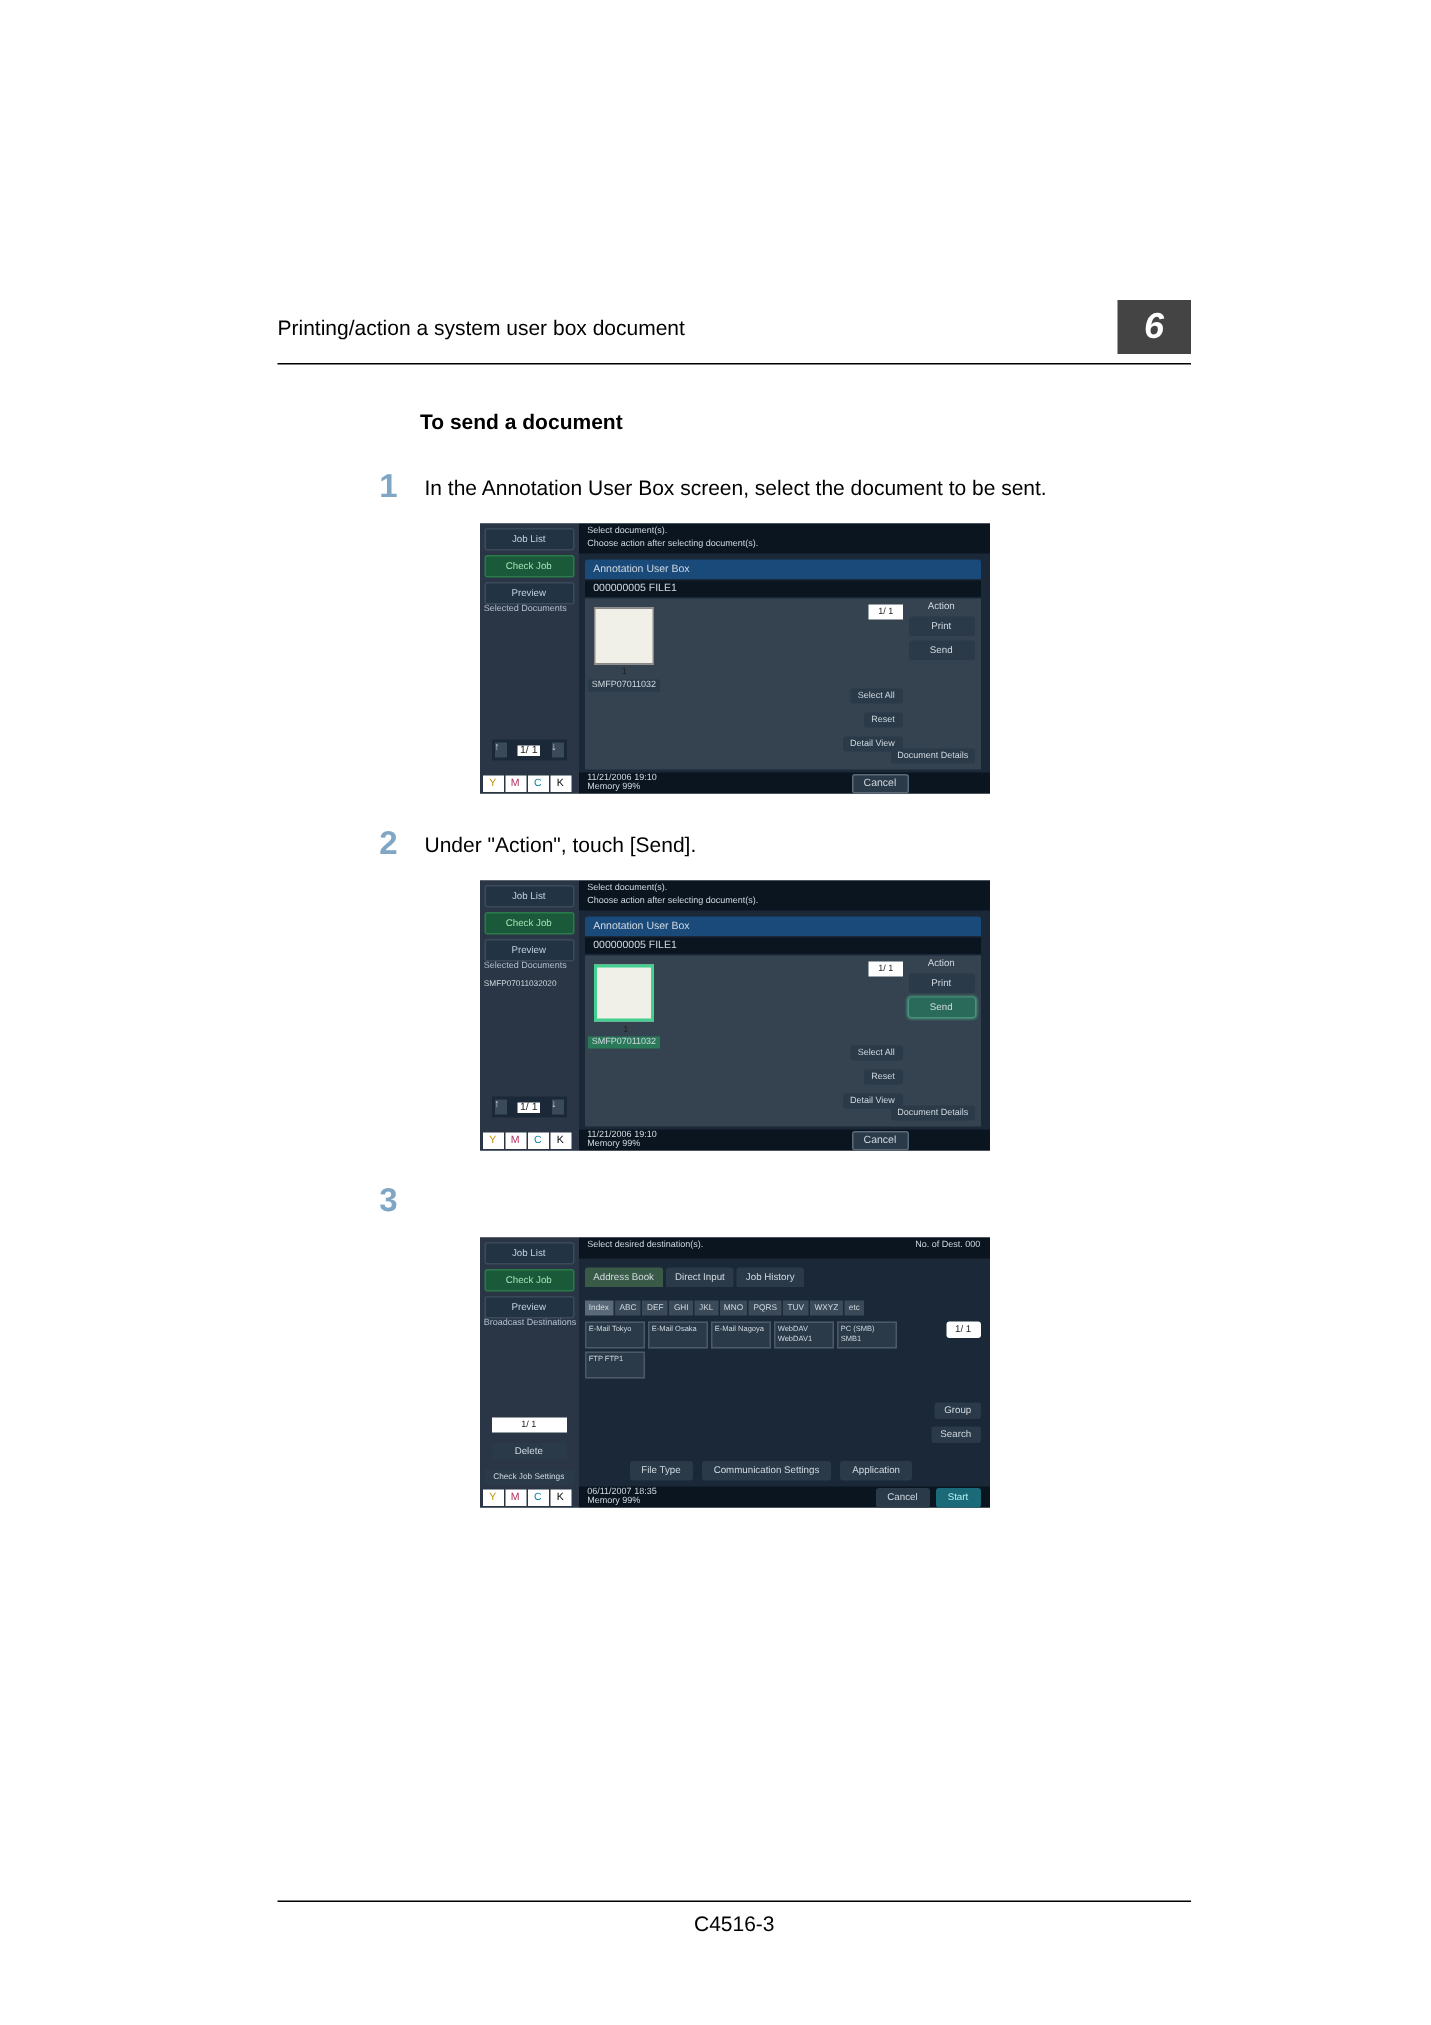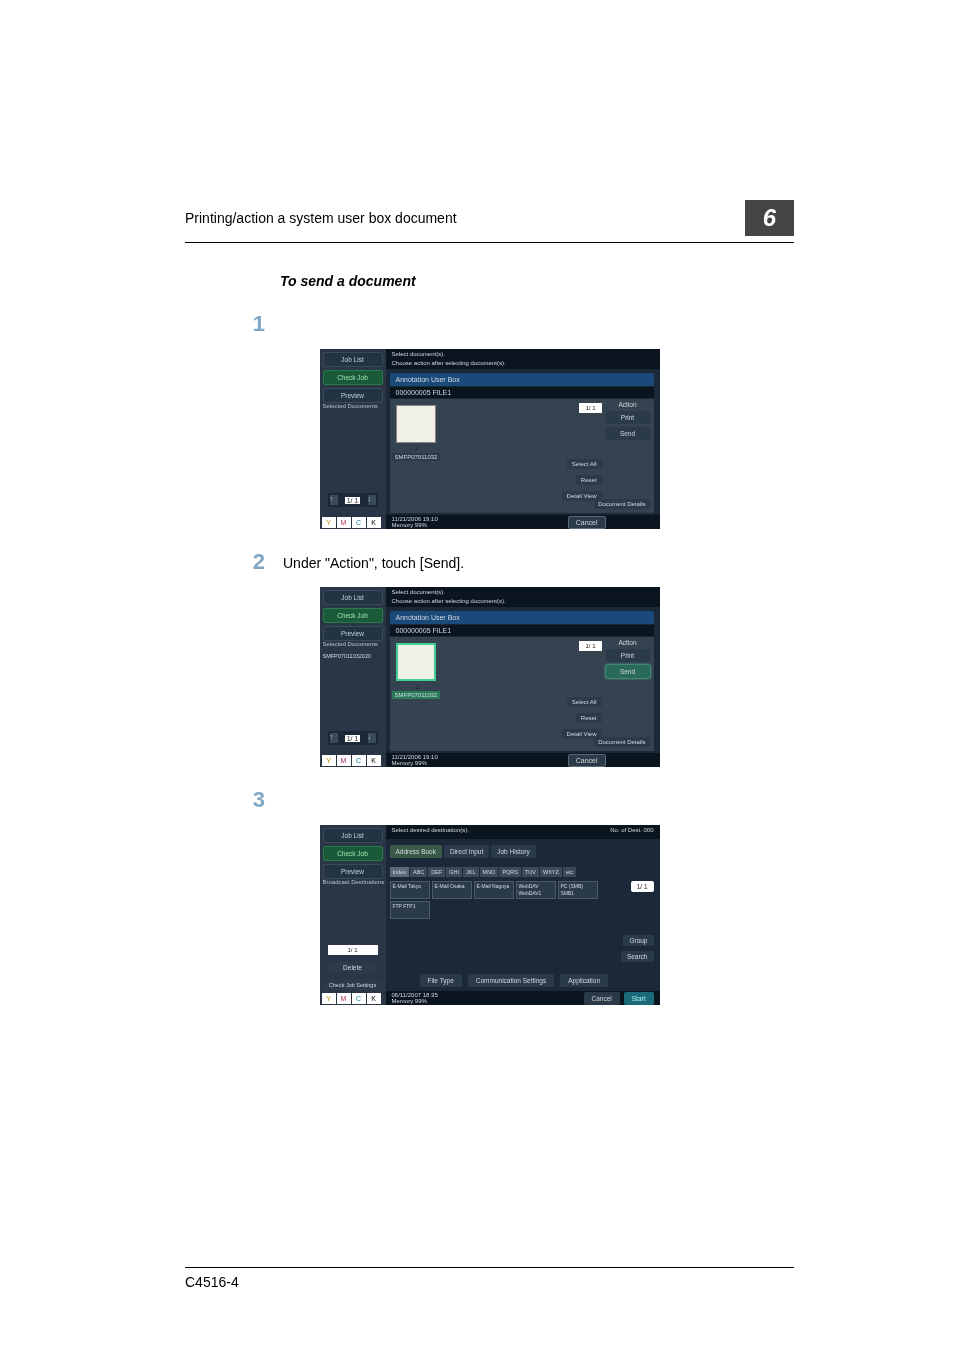--- a/index.html
+++ b/index.html
@@ -33,21 +33,20 @@
     }
     .header-line {
       border-bottom: 1px solid #000;
       margin-bottom: 30px;
     }
     .section-heading {
       font-weight: bold;
       font-size: 14px;
       margin-left: 95px;
       margin-bottom: 24px;
-      font-style: italic;
     }
     .step {
       display: flex;
       gap: 18px;
       margin-bottom: 14px;
     }
     .step-num {
       font-size: 22px;
       font-weight: bold;
       color: #7fa7c5;
@@ -346,37 +345,38 @@
       padding: 2px;
     }
     .footer {
       position: absolute;
       left: 185px;
       right: 160px;
       bottom: 60px;
       border-top: 1px solid #000;
       padding-top: 6px;
       display: flex;
-      justify-content: flex-start;
+      justify-content: center;
       font-size: 14px;
     }
   </style>
 </head>
 <body>
 
 <div class="header-row">
   <div class="header-text">Printing/action a system user box document</div>
   <div class="chapter-box">6</div>
 </div>
 <div class="header-line"></div>
 
 <div class="section-heading">To send a document</div>
 
 <div class="step">
   <div class="step-num">1</div>
+  <div class="step-text">In the Annotation User Box screen, select the document to be sent.</div>
 </div>
 
 <div class="screenshot">
   <div class="ss-left">
     <div class="ss-btn">Job List</div>
     <div class="ss-btn ss-btn-green">Check Job</div>
     <div class="ss-btn">Preview</div>
     <div class="ss-seldoc">Selected Documents</div>
     <div class="ss-leftpage">
       <div style="width:8px;height:10px;background:#3a4a58;">↑</div>
@@ -536,14 +536,14 @@
     </div>
     <div style="display:flex;gap:4px;">
       <div class="ss3-botbtn">Cancel</div>
       <div class="ss3-botbtn ss3-start">Start</div>
     </div>
   </div>
 </div>
 
 <div class="footer">
   <div>C451</div>
-  <div>6-4</div>
+  <div>6-3</div>
 </div>
 
 </body></html>

